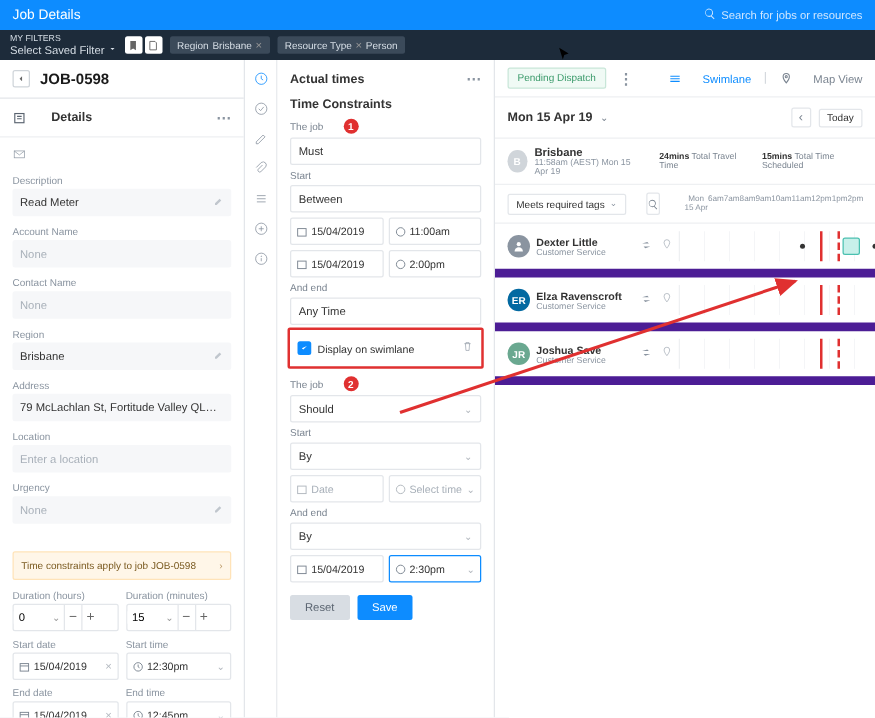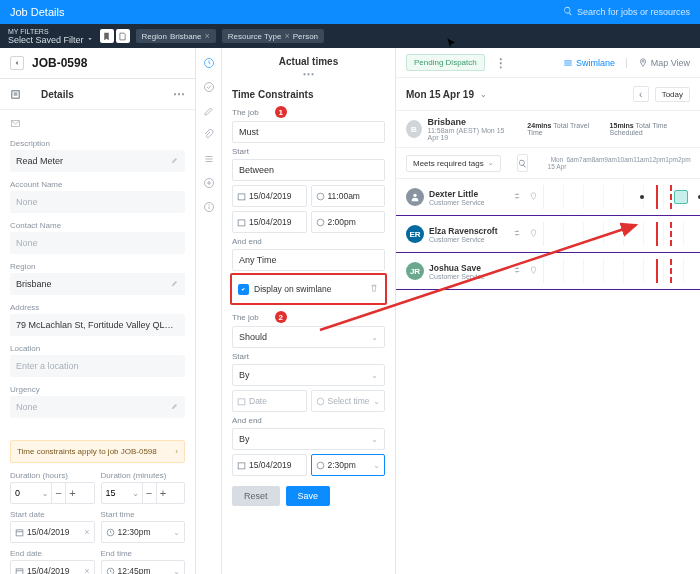--- a/index.html
+++ b/index.html
@@ -51,21 +51,21 @@
 .timebox2 .dd { margin-left: auto; color: #b0b6bd; font-size: 8px; }
 .warnbar { background: #fff6e8; border: 1px solid #ffe3b8; border-radius: 2px; padding: 6px; font-size: 8px; color: #7a5a20; display: flex; align-items: center; margin: 4px 10px 8px; }
 .warnbar .arr { margin-left: auto; color: #b89560; }
 
 .iconcol { width: 26px; background: #fff; border-right: 1px solid #e3e6ea; display: flex; flex-direction: column; align-items: center; padding-top: 8px; gap: 10px; }
 .iconcol > div { width: 14px; height: 14px; display: flex; align-items: center; justify-content: center; }
 .iconcol svg { width: 12px; height: 12px; fill: none; stroke: #8a94a0; stroke-width: 1.3; }
 .iconcol .active svg { stroke: #0d8cff; }
 
 .midcol { width: 174px; background: #fff; border-right: 1px solid #e3e6ea; padding: 8px 10px; overflow: hidden; }
-.midhead { display: flex; align-items: center; margin-bottom: 8px; flex-direction: column; }
+.midhead { display: flex; align-items: center; margin-bottom: 8px; }
 .midhead .title { font-size: 10px; font-weight: 600; flex: 1; }
 .sect-title { font-size: 10px; font-weight: 600; margin: 8px 0 6px; }
 .row-lbl { font-size: 8px; color: #7a8490; margin: 4px 0 3px; display: flex; align-items: center; gap: 16px; }
 .badge { width: 12px; height: 12px; background: #e03030; border-radius: 50%; color: #fff; font-size: 8px; display: flex; align-items: center; justify-content: center; font-weight: 600; }
 .selbox { background: #fff; border: 1px solid #e3e6ea; border-radius: 2px; height: 22px; display: flex; align-items: center; padding: 0 6px; font-size: 9px; }
 .selbox .dd { margin-left: auto; color: #b0b6bd; font-size: 8px; }
 .pair { display: flex; gap: 4px; margin-bottom: 4px; }
 .pair > div { flex: 1; }
 .dtbox { background: #fff; border: 1px solid #e3e6ea; border-radius: 2px; height: 22px; display: flex; align-items: center; padding: 0 4px; gap: 3px; font-size: 8.5px; }
 .dtbox svg { width: 9px; height: 9px; fill: #7a8490; }
@@ -81,42 +81,42 @@
 .btnrow { display: flex; gap: 6px; margin-top: 10px; }
 .btn { padding: 5px 12px; border-radius: 2px; font-size: 9px; border: none; }
 .btn.reset { background: #d8dde3; color: #5a6470; }
 .btn.save { background: #0d8cff; color: #fff; }
 
 .rightcol { flex: 1; background: #fff; display: flex; flex-direction: column; overflow: hidden; }
 .rtabs { display: flex; align-items: center; padding: 6px 10px; border-bottom: 1px solid #eef0f2; gap: 10px; }
 .rtabs .sp { flex: 1; }
 .rtabs .dis { border: 1px solid #c8e6d8; color: #3a9a6a; padding: 3px 7px; border-radius: 2px; font-size: 8px; background: #f0faf5; }
 .rtabs .dots { color: #8a94a0; font-size: 12px; font-weight: bold; }
-.rtabs .tab { display: flex; align-items: center; gap: 3px; font-size: 9px; color: #7a8490; }
+.rtabs .tab { display: flex; align-items: center; gap: 17px; font-size: 9px; color: #7a8490; }
 .rtabs .tab.act { color: #0d8cff; font-weight: 500; }
 .rtabs .tab svg { width: 10px; height: 10px; }
 .rdate { display: flex; align-items: center; justify-content: center; padding: 8px 10px; gap: 6px; border-bottom: 1px solid #eef0f2; }
 .rdate .dt { font-size: 10px; font-weight: 600; }
 .rdate .ddd { font-size: 8px; color: #7a8490; }
 .rdate .nav { width: 16px; height: 16px; border: 1px solid #e3e6ea; border-radius: 2px; display: flex; align-items: center; justify-content: center; margin-left: auto; font-size: 10px; color: #7a8490; }
 .rdate .today { border: 1px solid #e3e6ea; border-radius: 2px; padding: 2px 6px; font-size: 8px; }
 .rinfo { display: flex; padding: 6px 10px; gap: 6px; align-items: center; border-bottom: 1px solid #eef0f2; }
 .rinfo .av { width: 18px; height: 18px; background: #d0d5da; border-radius: 50%; color: #fff; font-size: 8px; display: flex; align-items: center; justify-content: center; font-weight: 600; }
 .rinfo .loc { font-size: 9px; font-weight: 600; }
 .rinfo .locsub { font-size: 7px; color: #8a94a0; }
 .rinfo .stat { font-size: 7px; color: #7a8490; margin-left: 8px; }
 .rinfo .stat b { color: #333; font-weight: 600; }
 .rfilter { display: flex; padding: 6px 10px; gap: 16px; align-items: center; border-bottom: 1px solid #eef0f2; }
 .rfilter .sel { border: 1px solid #e3e6ea; border-radius: 2px; padding: 3px 6px; font-size: 8px; display: flex; align-items: center; flex: 0 0 auto; max-width: 100px; }
 .rfilter .sel .dd { margin-left: 4px; font-size: 7px; color: #8a94a0; }
 .rfilter .sbtn { width: 18px; height: 18px; border: 1px solid #e3e6ea; border-radius: 2px; display: flex; align-items: center; justify-content: center; }
 .rfilter .sbtn svg { width: 9px; height: 9px; fill: #7a8490; }
 .rfilter .tlhead { flex: 1; display: flex; font-size: 6.5px; color: #8a94a0; padding-left: 4px; }
 .rfilter .tlhead > div { flex: 1; text-align: center; }
-.pplrow { display: flex; align-items: center; padding: 6px 10px; gap: 5px; border-bottom: 1px solid #4c1d95; }
+.pplrow { display: flex; align-items: center; padding: 6px 10px; gap: 5px; border-bottom: 7px solid #4c1d95; }
 .pplrow .av { width: 18px; height: 18px; border-radius: 50%; color: #fff; font-size: 8px; display: flex; align-items: center; justify-content: center; font-weight: 600; }
 .pplrow .nm { font-size: 8.5px; font-weight: 600; }
 .pplrow .rl { font-size: 7px; color: #8a94a0; }
 .pplrow .info { flex: 0 0 76px; }
 .pplrow .swap svg { width: 14px; height: 10px; fill: #8a94a0; }
 .pplrow .pin svg { width: 9px; height: 9px; fill: none; stroke: #8a94a0; stroke-width: 1.2; }
 .tl { flex: 1; height: 24px; position: relative; border-left: 1px solid #eef0f2; background: repeating-linear-gradient(to right, transparent, transparent 19px, #f4f5f7 19px, #f4f5f7 20px); }
 .dotmark { position: absolute; width: 4px; height: 4px; background: #333; border-radius: 50%; top: 10px; }
 .taskblk { position: absolute; height: 14px; top: 5px; background: #c8f0ea; border: 1px solid #4ac0b0; border-radius: 2px; }
 

